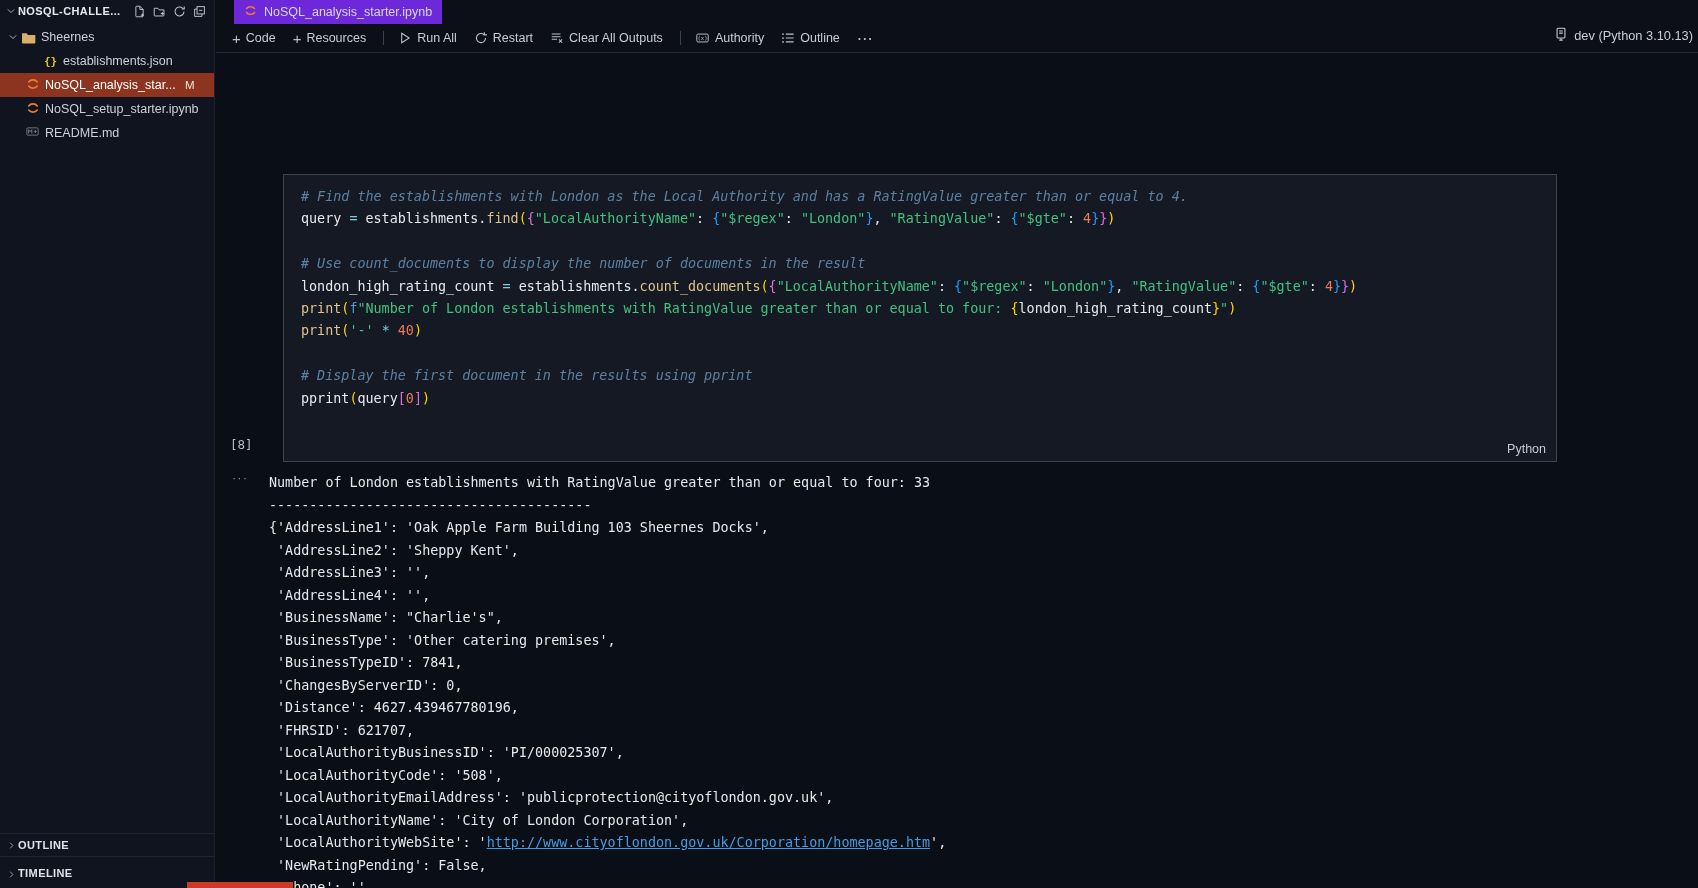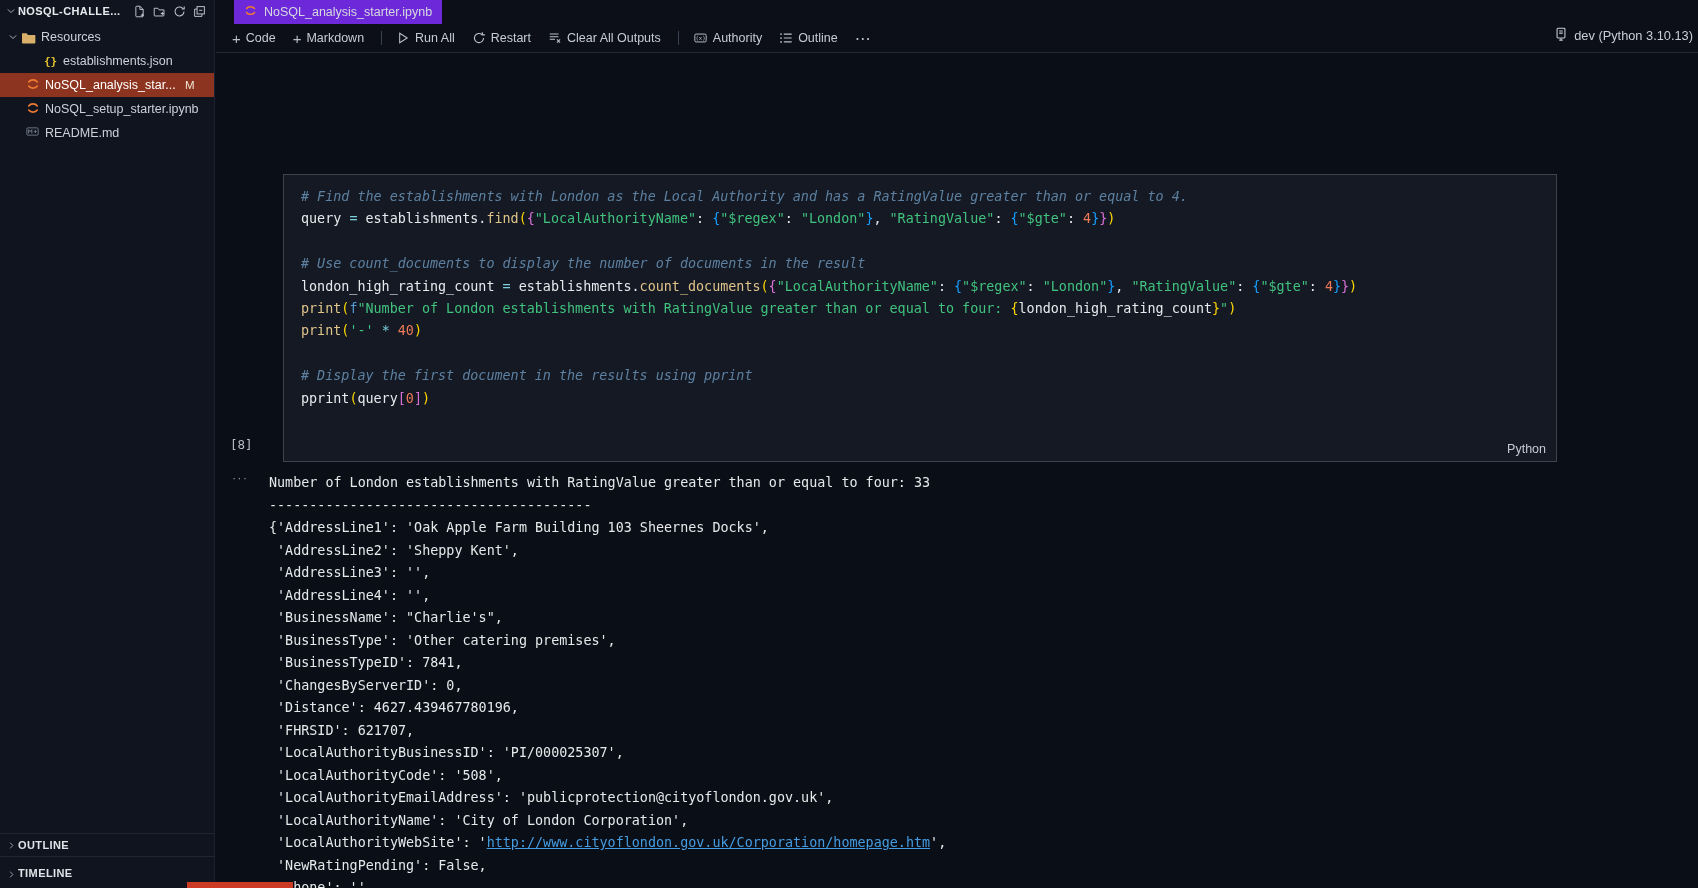--- a/index.html
+++ b/index.html
@@ -125,21 +125,21 @@
       <span class="chev">
         <svg width="10" height="10" viewBox="0 0 16 16">
             <path d="M3 5.5l5 5 5-5" fill="none" stroke="#aab0ba" stroke-width="1.6"></path>
           </svg>
       </span>
       <span class="ficon">
         <svg width="15" height="13" viewBox="0 0 16 14">
             <path d="M1 2.5h5l1.4 1.8h7.1a.9.9 0 0 1 .9.9v7.3a.9.9 0 0 1-.9.9H1.9a.9.9 0 0 1-.9-.9z" fill="#d8b06a"></path>
           </svg>
       </span>
-      <span class="flabel">Resources</span>
+      <span class="flabel">Sheernes</span>
     </div>
 
     <div id="file-list">
         <div class="sb-row depth2">
           <span class="ficon">
             <span class="json-glyph">{}</span>
           </span>
           <span class="flabel">establishments.json</span>
         </div>
         <div class="sb-row depth1 selected">
@@ -204,21 +204,21 @@
           <span>NoSQL_analysis_starter.ipynb</span>
         </div>
       </div>
       <div id="nbtoolbar">
           <span class="tb-item">
             <span class="tb-plus">+</span>
             <span>Code</span>
           </span>
           <span class="tb-item">
             <span class="tb-plus">+</span>
-            <span>Markdown</span>
+            <span>Resources</span>
           </span>
           <span class="tb-sep"></span>
           <span class="tb-item">
             <span class="tbicon">
               <svg width="14" height="14" viewBox="0 0 16 16">
                 <path d="M4.2 2.5 12.8 8 4.2 13.5Z" fill="none" stroke="currentColor" stroke-width="1.2"></path>
               </svg>
             </span>
             <span>Run All</span>
           </span>

